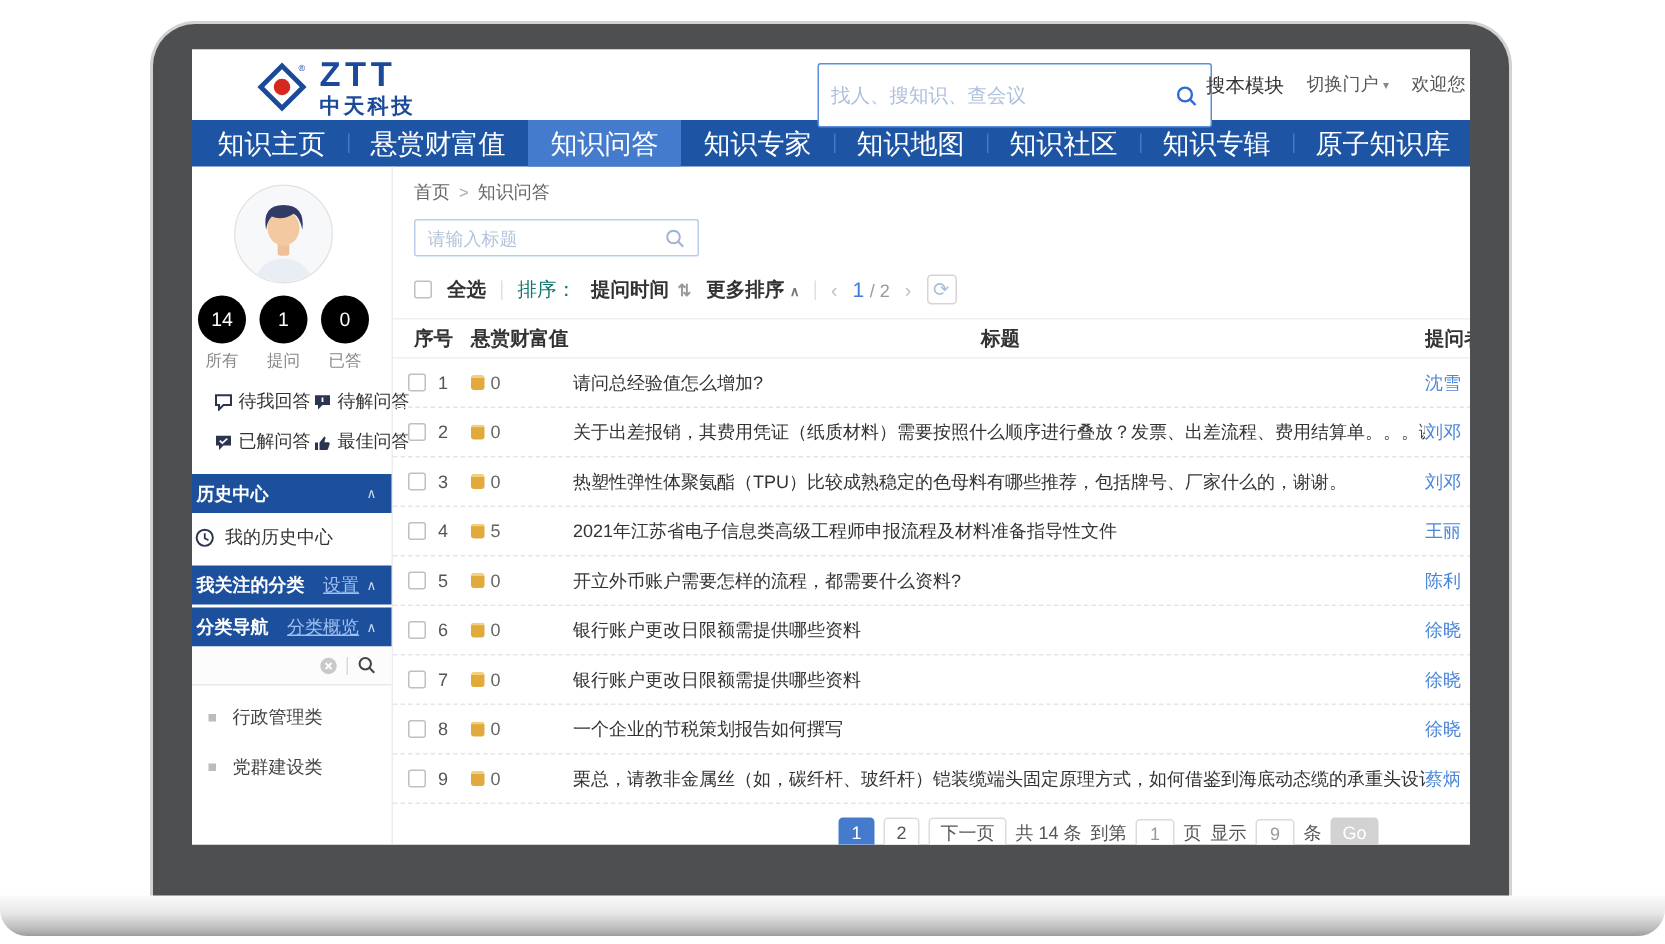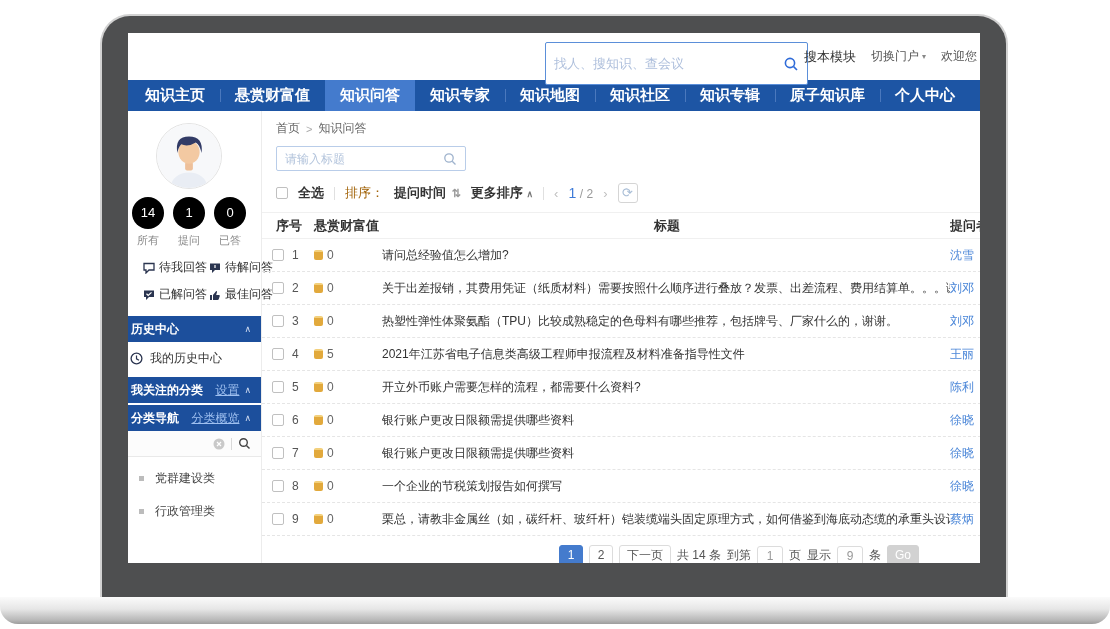--- a/index.html
+++ b/index.html
@@ -38,21 +38,21 @@
   .hsearch input { flex:1; border:none; outline:none; font-size:13px; color:#333; background:transparent; }
   .hsearch input::placeholder { color:#aebfdc; }
   .hright { position:absolute; right:3px; top:0; height:47px; display:flex; align-items:center; gap:15px; }
   .hmodule { font-size:13px; color:#333; }
   .hportal { font-size:12px; color:#555; display:flex; align-items:center; gap:3px; }
   .hwelcome { font-size:12px; color:#555; }
   .caret-down { font-size:8px; color:#888; }
   
   .nav { height:31px; background:#1d55a4; display:flex; align-items:stretch; padding-left:13px; }
   .nav-item {
-    color:#fff; font-size:15px; font-weight:bold; padding:0 15px;
+    color:#fff; font-size:18px; font-weight:normal; padding:0 15px;
     display:flex; align-items:center; position:relative; cursor:pointer; white-space:nowrap;
   }
   .nav-item + .nav-item::before {
     content:""; position:absolute; left:0; top:9px; height:13px; width:1px; background:#4a78bd;
   }
   .nav-item.active { background:#447bcd; }
   .nav-item.active::before, .nav-item.active + .nav-item::before { display:none; }
   
   .body-row { display:flex; align-items:stretch; }
   .sidebar { width:145px; min-height:452px; border-right:1px solid #ececec; }
@@ -100,21 +100,21 @@
     display:flex; align-items:center; padding:0 8px; background:#fff;
   }
   .filter-box input { flex:1; border:none; outline:none; font-size:12px; background:transparent; color:#333; }
   .filter-box input::placeholder { color:#b3c4dc; }
   .toolbar { display:flex; align-items:center; gap:10px; padding:12px 0 9px 14px; font-size:13px; color:#333; }
   .cb {
     width:12px; height:12px; border:1px solid #c0c0c0; border-radius:2px; background:#fff;
     display:inline-block; flex:0 0 auto; cursor:pointer;
   }
   .tb-sep { width:1px; height:13px; background:#e0e0e0; }
-  .muted { color:#a16207; }
+  .muted { color:#0f766e; }
   .bold { font-weight:bold; }
   .sort-glyph { color:#999; font-size:11px; margin-left:2px; }
   .caret-up { color:#777; font-size:9px; }
   .pg-arrow { color:#c0c0c0; font-size:13px; cursor:pointer; }
   .pg-cur { color:#3f7bd8; font-size:14px; }
   .pg-total { color:#999; font-size:12px; }
   .refresh-btn {
     width:20px; height:20px; border:1px solid #d5d5d5; border-radius:3px; background:#fff;
     color:#a8bdd6; font-size:13px; line-height:18px; text-align:center; cursor:pointer;
   }
@@ -157,20 +157,31 @@
   .pg-go { background:#d2d2d2; border-color:#d2d2d2; color:#fff; }
 </style>
 </head>
 <body>
 
 <div class="laptop-frame">
   <div class="screen">
     <div class="page">
 
       <div class="top-header">
+        <div class="logo">
+          <svg width="38" height="38" viewBox="0 0 38 38">
+            <rect x="9" y="9" width="20" height="20" transform="rotate(45 19 19)" fill="none" stroke="#1b4a9b" stroke-width="3.2"></rect>
+            <circle cx="19" cy="19" r="5.5" fill="#d5281e"></circle>
+            <text x="30" y="8" font-size="6" fill="#1b4a9b">®</text>
+          </svg>
+          <div class="logo-text">
+            <span class="logo-en">ZTT</span>
+            <span class="logo-cn">中天科技</span>
+          </div>
+        </div>
         <div class="hsearch">
           <input type="text" placeholder="找人、搜知识、查会议" style="">
           <svg width="16" height="16" viewBox="0 0 16 16">
             <circle cx="7" cy="7" r="4.6" fill="none" stroke="#2f6bd8" stroke-width="1.6"></circle>
             <line x1="10.6" y1="10.6" x2="14" y2="14" stroke="#2f6bd8" stroke-width="1.6"></line>
           </svg>
         </div>
         <div class="hright">
           <span class="hmodule">搜本模块</span>
           <span class="hportal">
@@ -288,25 +299,25 @@
             <span class="ss-divider"></span>
             <svg width="13" height="13" viewBox="0 0 13 13">
               <circle cx="5.5" cy="5.5" r="3.8" fill="none" stroke="#444" stroke-width="1.4"></circle>
               <line x1="8.4" y1="8.4" x2="11.5" y2="11.5" stroke="#444" stroke-width="1.4"></line>
             </svg>
           </div>
 
           <div class="cats">
             <div class="cat-item">
               <span class="cat-bullet"></span>
-              <span>党群建设类</span>
+              <span>行政管理类</span>
             </div>
             <div class="cat-item">
               <span class="cat-bullet"></span>
-              <span>行政管理类</span>
+              <span>党群建设类</span>
             </div>
             <div class="cat-item">
               
               
             </div>
 
           </div>
         </div>
 
         <div class="main">

